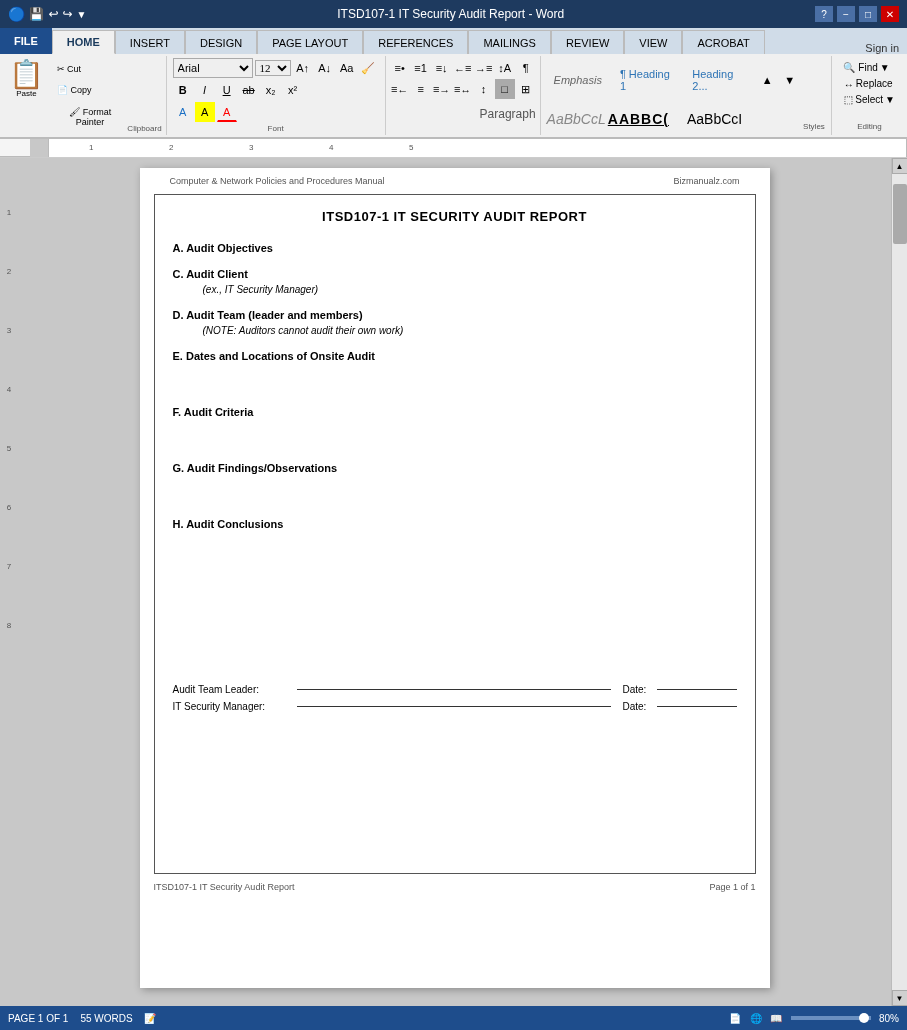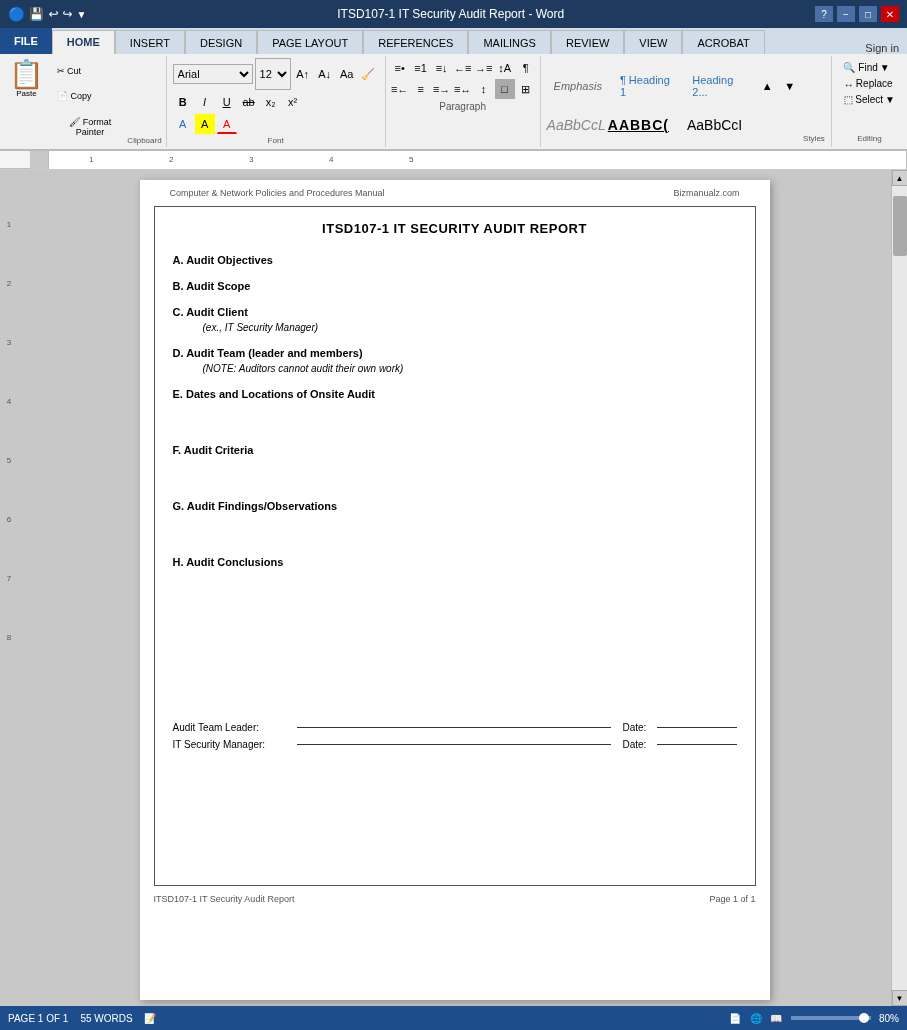--- a/index.html
+++ b/index.html
@@ -42,21 +42,21 @@
     .paste-label { font-size: 8px; }
     .clipboard-sub { display: flex; flex-direction: column; justify-content: space-around; padding-left: 4px; }
     .small-btn { font-size: 9px; cursor: pointer; padding: 1px 3px; border: 1px solid transparent; background: none; display: flex; align-items: center; gap: 2px; }
 
     
     .font-group { border-right: 1px solid #ccc; padding: 2px 4px; }
     .font-row1 { display: flex; align-items: center; gap: 2px; margin-bottom: 2px; }
     .font-row2 { display: flex; align-items: center; gap: 2px; margin-bottom: 2px; }
     .font-row3 { display: flex; align-items: center; gap: 2px; }
     .font-select { font-size: 11px; width: 80px; height: 20px; border: 1px solid #aaa; }
-    .size-select { font-size: 11px; width: 36px; height: 32px; border: 1px solid #aaa; }
+    .size-select { font-size: 11px; width: 36px; height: 16px; border: 1px solid #aaa; font-family: Liberation Serif, serif; }
     .fmt-btn { width: 20px; height: 20px; border: 1px solid transparent; background: none; cursor: pointer; font-size: 11px; display: flex; align-items: center; justify-content: center; }
     .fmt-btn.bold { font-weight: bold; }
     .fmt-btn.italic { font-style: italic; }
     .fmt-btn.underline { text-decoration: underline; }
 
     
     .styles-group { border-right: 1px solid #ccc; padding: 2px 6px; display: flex; align-items: center; gap: 4px; }
     .style-item { padding: 2px 6px; font-size: 10px; cursor: pointer; border: 1px solid transparent; }
 
     
@@ -195,21 +195,21 @@
       </div>
       <div class="para-row" style="display:flex; gap:1px; margin-bottom:1px;">
         <button class="fmt-btn">≡←</button>
         <button class="fmt-btn">≡</button>
         <button class="fmt-btn">≡→</button>
         <button class="fmt-btn">≡↔</button>
         <button class="fmt-btn">↕</button>
         <button class="fmt-btn" style="background:#aaa; width:20px;">□</button>
         <button class="fmt-btn">⊞</button>
       </div>
-      <div style="font-size:10px; color:#555; text-align:center; margin-top:2px;">Paragraph</div>
+      <div style="font-size:12px; color:#555; text-align:right; margin-top:8px;">Paragraph</div>
     </div>
 
     <div class="styles-group" style="border-right:1px solid #ccc;">
       <div style="display:flex; flex-direction:column; gap:16px;">
         <div style="display:flex; gap:4px; align-items:center;">
           <div class="style-item">
             <span style="font-style:italic; color:#666; font-size:11px;">Emphasis</span>
           </div>
           <div class="style-item">
             <span style="font-size:11px; color:#2E74B5;">¶ Heading 1</span>
@@ -285,25 +285,20 @@
         <div class="page-content">
 
           <div class="page-title">ITSD107-1   IT SECURITY AUDIT REPORT</div>
 
           <div class="section">
             <div class="section-heading">
               <span>A.  </span><span>Audit Objectives</span>
             </div>
           </div>
 
-          <div class="section">
-            <div class="section-heading">
-              <span>B.  </span><span>Audit Scope</span>
-            </div>
-          </div>
 
           <div class="section">
             <div class="section-heading">
               <span>C.  </span><span>Audit Client</span>
             </div>
             <div class="section-note">(ex., IT Security Manager)</div>
           </div>
 
           <div class="section">
             <div class="section-heading">

